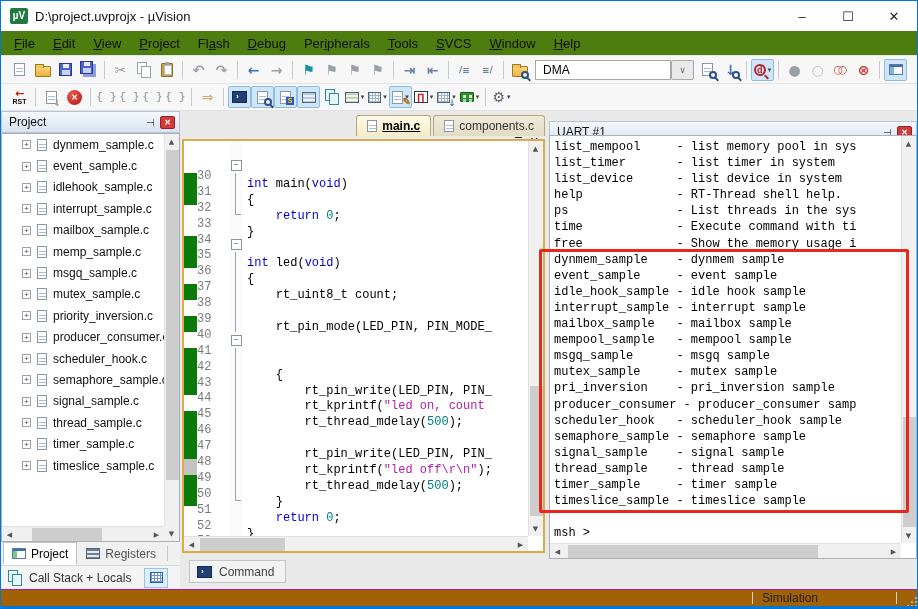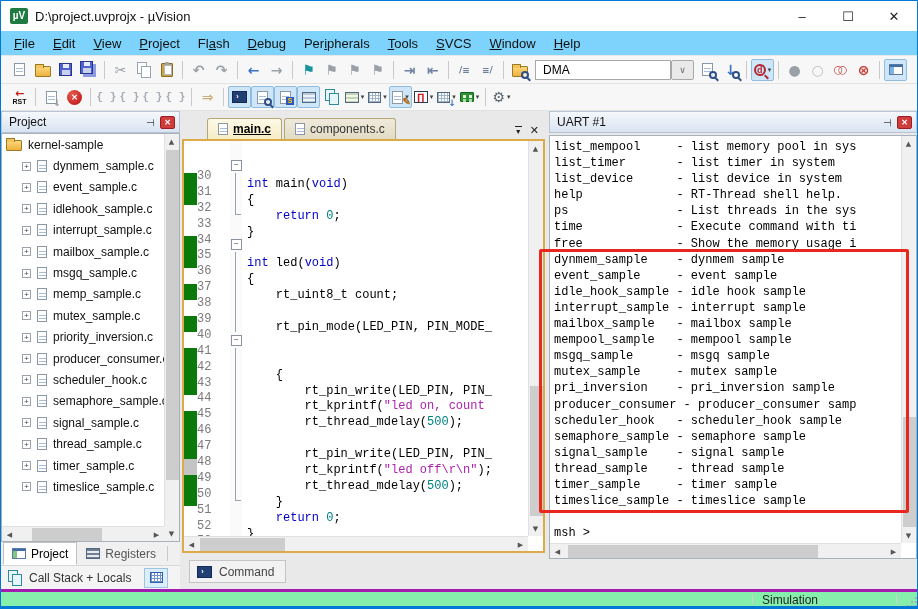--- a/index.html
+++ b/index.html
@@ -10,21 +10,21 @@
 
   
   #titlebar{height:30px;background:#fff;display:flex;align-items:center;}
   .applogo{width:18px;height:16px;margin:0 7px 0 9px;background:#1e7a40;border-radius:2px;color:#fff;font:bold 10px/16px "Liberation Sans",sans-serif;text-align:center;}
   .applogo::before{content:"\00b5V";}
   #title-text{font-size:13px;color:#111;}
   .wctl{margin-left:auto;display:flex;height:30px;}
   .wbtn{width:46px;height:30px;display:flex;align-items:center;justify-content:center;font-size:13px;color:#222;}
 
   
-  #menubar{height:25px;background:#7dd3fc;display:flex;align-items:center;border-bottom:1px solid #e6e6e6;padding-left:4px;}
+  #menubar{height:25px;background:#4d7c0f;display:flex;align-items:center;border-bottom:1px solid #e6e6e6;padding-left:4px;}
   .menu-item{padding:3px 9px;font-size:13px;color:#111;white-space:nowrap;}
   .menu-item u{text-decoration:underline;}
 
   
   .toolbar{display:flex;align-items:center;height:28px;background:#f7f7f7;border-bottom:1px solid #e3e3e3;padding-left:7px;overflow:hidden;}
   #tb2{height:27px;}
   .tbtn{min-width:23px;height:22px;display:flex;align-items:center;justify-content:center;border:1px solid transparent;border-radius:2px;position:relative;flex:none;}
   .tbtn.hl{background:#cfe6f8;border-color:#8fbde2;}
   .sep{width:1px;height:18px;background:#c9c9c9;margin:0 4px;flex:none;}
   .dd{font-size:7px;color:#444;margin-left:2px;}
@@ -104,21 +104,21 @@
   
   #ltabs{position:absolute;left:0;right:0;bottom:24px;height:23px;display:flex;align-items:stretch;background:#f0f0f0;padding-left:2px;}
   .ltab{display:flex;align-items:center;gap:5px;padding:0 8px;font-size:12px;color:#555;border:1px solid transparent;}
   .ltab.active{background:#fff;border-color:#c0c0c0;border-bottom-color:#fff;color:#000;}
   .ltab-sep{width:1px;background:#c9c9c9;margin:4px 2px;}
   #callstack{position:absolute;left:0;right:0;bottom:0;height:24px;background:#f4f4f4;border-top:1px solid #d8d8d8;display:flex;align-items:center;gap:7px;padding-left:6px;font-size:12px;color:#333;}
   #memtab{width:24px;height:20px;border:1px solid #9ec2e2;background:#dcedfb;display:flex;align-items:center;justify-content:center;margin-left:6px;}
 
   
   #center{position:absolute;left:181px;top:0;width:365px;bottom:0;}
-  #etabs{position:absolute;left:15px;right:0;top:4px;height:24px;display:flex;align-items:flex-end;padding-left:10px;}
+  #etabs{position:absolute;left:4px;right:0;top:4px;height:24px;display:flex;align-items:flex-end;padding-left:10px;flex-direction:column;}
   .etab{display:flex;align-items:center;gap:5px;height:21px;padding:0 10px;font-size:12px;border:1px solid #b4a878;border-bottom:none;border-radius:3px 3px 0 0;background:linear-gradient(#efeadb,#e2dcc4);color:#333;margin-right:2px;}
   .etab.active{background:linear-gradient(#fdf9e8,#f6ecc4);font-weight:bold;text-decoration:underline;color:#000;}
   .etab .g-page{width:10px;height:12px;}
   .etabs-right{margin-left:auto;display:flex;gap:8px;align-items:center;padding:0 8px 4px 0;}
   .etb-menu{font-size:7px;color:#222;border-top:1px solid #222;padding-top:1px;}
   .etb-menu::before{content:"\25BC";}
   .etb-close{font-size:11px;color:#222;line-height:10px;}
   .etb-close::before{content:"\2715";}
   #eframe{position:absolute;left:0;right:2px;top:28px;bottom:36px;border:2px solid #dcaa46;background:#fff;}
   #codelines{position:absolute;left:0;top:0;right:15px;bottom:15px;overflow:hidden;background:#fff;}
@@ -132,37 +132,37 @@
   .lfold.fe::before{content:"";position:absolute;left:5px;top:0;height:9px;width:5px;border-left:1px solid #9aa4ae;border-bottom:1px solid #9aa4ae;}
   .lfold.fb::before{content:"\2212";position:absolute;left:1px;top:3px;width:9px;height:9px;border:1px solid #8892a0;background:#fff;font:8px/8px "Liberation Mono",monospace;text-align:center;color:#445;}
   .lcode{padding-left:5px;color:#000;margin-top:36px;}
   .lcode .k{color:#0000c8;}
   .lcode .n{color:#008080;}
   .lcode .s{color:#b020b0;}
   #cmdtab{position:absolute;left:7px;bottom:6px;height:23px;width:97px;background:#f2f2f2;border:1px solid #c4c4c4;display:flex;align-items:center;gap:7px;padding-left:7px;font-size:12px;color:#444;}
 
   
   #right{position:absolute;left:548px;right:0;top:0;bottom:0;}
-  #right .phead{margin-top:0;}
+  #right .phead{margin-top:10px;}
   #uartbox{position:absolute;left:0;right:0;top:24px;height:424px;background:#fff;border:1px solid #a8b0ba;overflow:hidden;}
   #uart-pre{margin:0;padding:3px 0 0 4px;font:12px/16.1px "Liberation Mono",monospace;color:#000;}
 
   
   .sb-v{position:absolute;right:0;width:15px;background:#f0f0f0;border-left:1px solid #e0e0e0;}
   .sb-h{position:absolute;bottom:0;height:15px;background:#f0f0f0;border-top:1px solid #e0e0e0;}
   .ar{position:absolute;width:15px;height:15px;display:flex;align-items:center;justify-content:center;font-size:7px;color:#555;font-family:"DejaVu Sans",sans-serif;}
   .ar.up::before{content:"\25B2";} .ar.dn::before{content:"\25BC";}
   .ar.lf::before{content:"\25C0";} .ar.rt::before{content:"\25B6";}
   .th{position:absolute;background:#cdcdcd;}
 
   
   #red-rect{position:absolute;left:538px;top:138px;width:370px;height:264px;border:3px solid #e8281e;border-radius:2px;z-index:20;}
 
   
-  #statusbar{position:absolute;left:0;right:0;bottom:0;height:17px;background:#86efac;border-top:3px solid #a21caf;font-size:12px;color:#222;}
+  #statusbar{position:absolute;left:0;right:0;bottom:0;height:17px;background:#a16207;border-top:1px solid #a21caf;font-size:12px;color:#222;}
   .st-sep{position:absolute;top:2px;bottom:2px;width:1px;background:#d0d0d0;}
   #st-mode{position:absolute;left:761px;top:1px;}
   .grip{position:absolute;right:4px;bottom:3px;width:2px;height:2px;background:#aeaeae;box-shadow:-4px 4px 0 #aeaeae,0 4px 0 #aeaeae,4px 4px 0 #aeaeae,4px 0 0 #aeaeae,4px -4px 0 #aeaeae;}
 </style>
 </head>
 <body>
 
 <div id="window">
 
   <div id="titlebar">
@@ -378,24 +378,20 @@
 
     <div id="left">
       <div class="phead">
         <span>Project</span>
         <span class="sp"></span>
         <span class="pin"></span>
         <i class="xbtn" style="margin-left:5px;"></i>
       </div>
       <div id="tree">
         <div id="tree-rows">
-            <div class="trow root">
-              <i class="g-folder"></i>
-              <span>kernel-sample</span>
-            </div>
             <div class="trow">
               <i class="exp"></i>
               <i class="g-page"></i>
               <span>dynmem_sample.c</span>
             </div>
             <div class="trow">
               <i class="exp"></i>
               <i class="g-page"></i>
               <span>event_sample.c</span>
             </div>
@@ -410,26 +406,26 @@
               <span>interrupt_sample.c</span>
             </div>
             <div class="trow">
               <i class="exp"></i>
               <i class="g-page"></i>
               <span>mailbox_sample.c</span>
             </div>
             <div class="trow">
               <i class="exp"></i>
               <i class="g-page"></i>
+              <span>memp_sample.c</span>
+            </div>
+            <div class="trow">
+              <i class="exp"></i>
+              <i class="g-page"></i>
               <span>msgq_sample.c</span>
-            </div>
-            <div class="trow">
-              <i class="exp"></i>
-              <i class="g-page"></i>
-              <span>memp_sample.c</span>
             </div>
             <div class="trow">
               <i class="exp"></i>
               <i class="g-page"></i>
               <span>mutex_sample.c</span>
             </div>
             <div class="trow">
               <i class="exp"></i>
               <i class="g-page"></i>
               <span>priority_inversion.c</span>

